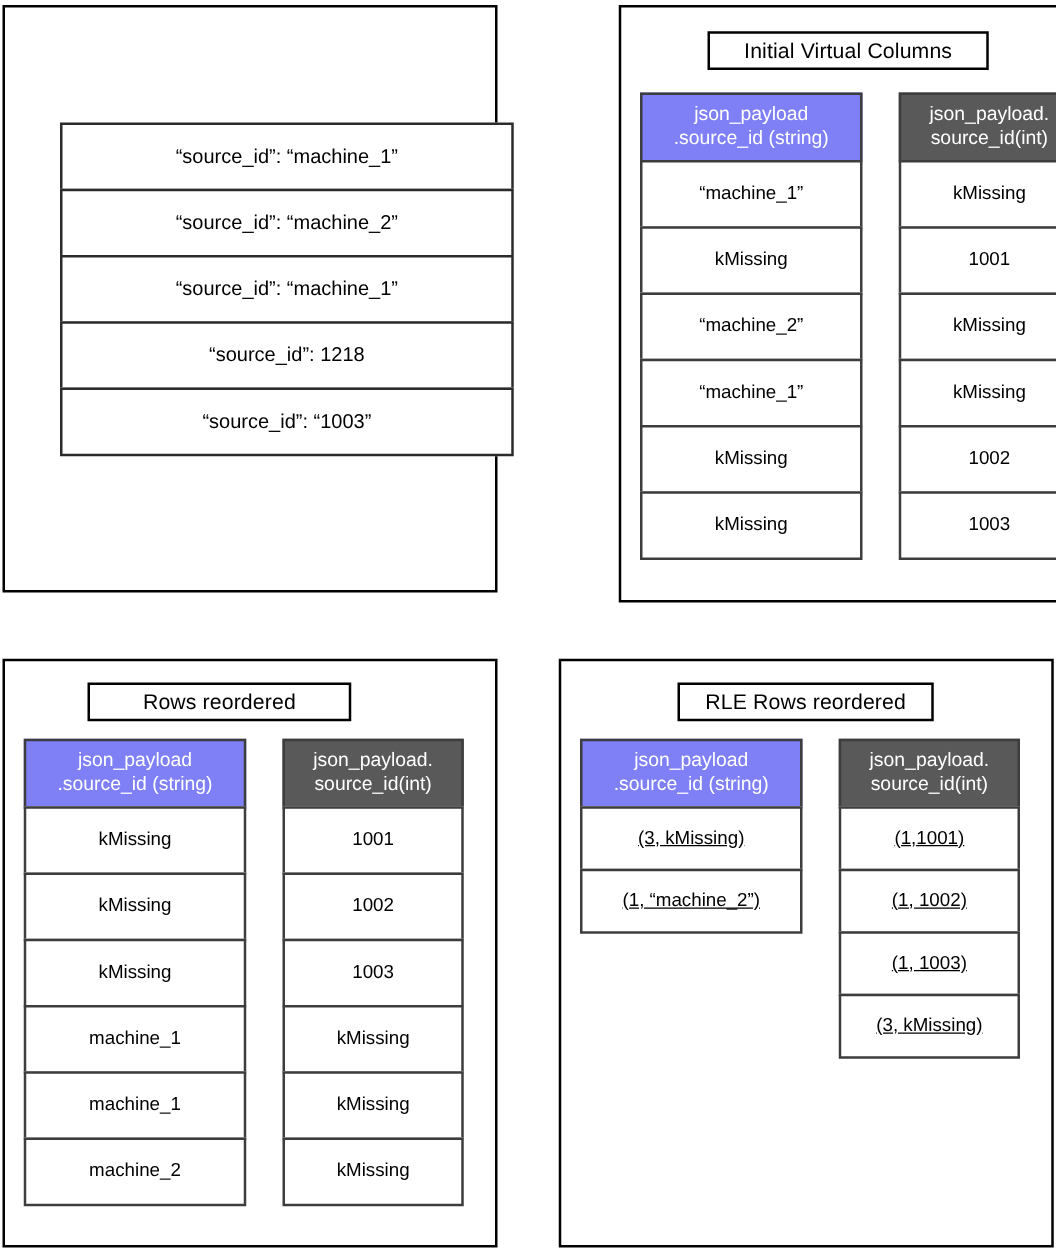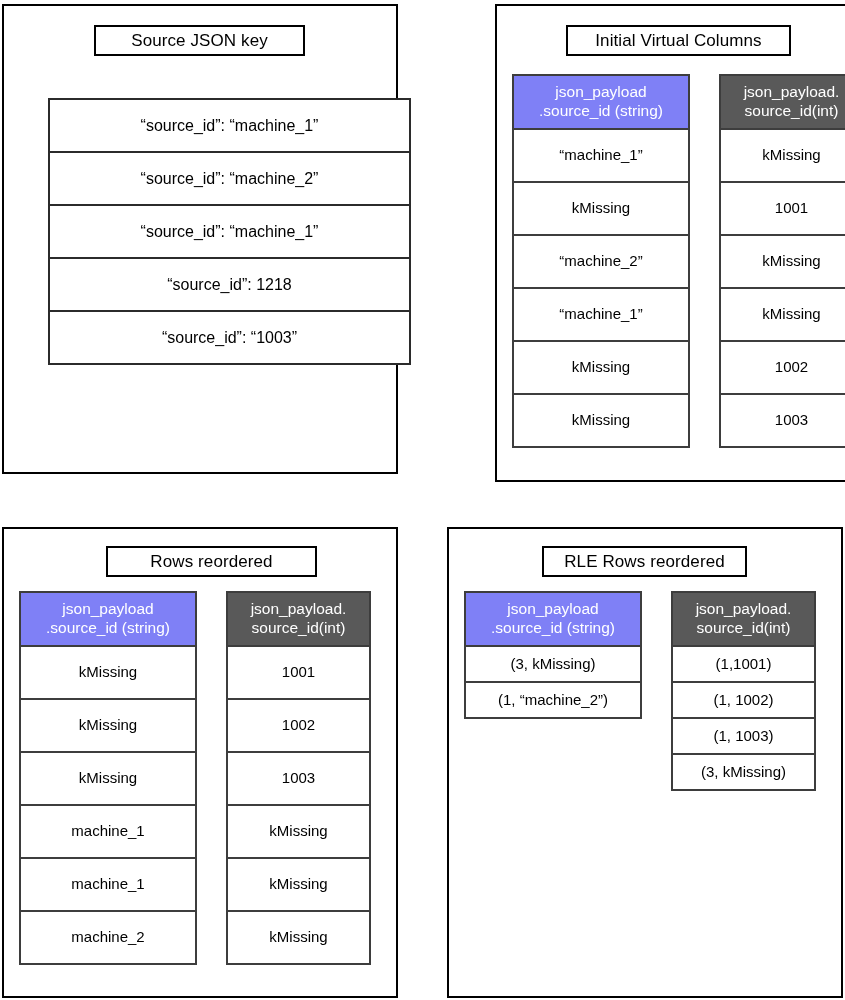--- a/index.html
+++ b/index.html
@@ -38,21 +38,21 @@
     align-items: center;
     justify-content: center;
     font-size: 17px;
     line-height: 1;
     letter-spacing: .1px;
     white-space: nowrap;
     height: 31px;
   }
   #title-source    { left: 90px;  top: 19px;  width: 211px; }
   #title-initial   { left: 69px;  top: 19px;  width: 225px; }
-  #title-reordered { left: 66px;  top: 17px;  width: 211px; margin-left: 36px; }
+  #title-reordered { left: 66px;  top: 17px;  width: 211px; }
   #title-rle       { left: 93px;  top: 17px;  width: 205px; }
 
   
   .col-table {
     position: absolute;
     box-sizing: border-box;
   }
   .col-head,
   .col-cell {
     box-sizing: border-box;
@@ -104,27 +104,26 @@
   #table-reordered-int    .col-head { height: 56px; }
   #table-reordered-string .col-cell,
   #table-reordered-int    .col-cell { height: 55px; }
 
   
   #table-rle-string { left: 15px;  top: 62px; width: 178px; }
   #table-rle-int    { left: 222px; top: 62px; width: 145px; }
   #table-rle-string .col-head,
   #table-rle-int    .col-head { height: 56px; }
   #table-rle-string .col-cell,
-  #table-rle-int    .col-cell { height: 38px; }
+  #table-rle-int    .col-cell { height: 52px; text-decoration: underline; }
 </style>
 </head>
 <body>
 
 <div class="panel" id="panel-source">
-  <div class="panel-title" id="title-source">Source JSON key</div>
 
   <div class="col-table" id="table-source">
     <div class="col-cell">“source_id”: “machine_1”</div>
     <div class="col-cell">“source_id”: “machine_2”</div>
     <div class="col-cell">“source_id”: “machine_1”</div>
     <div class="col-cell">“source_id”: 1218</div>
     <div class="col-cell">“source_id”: “1003”</div>
   </div>
 </div>
 

